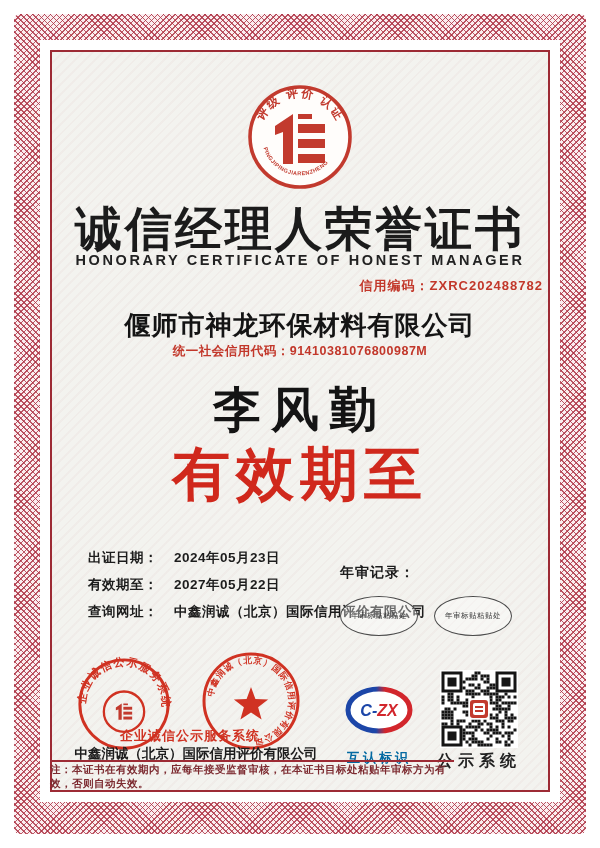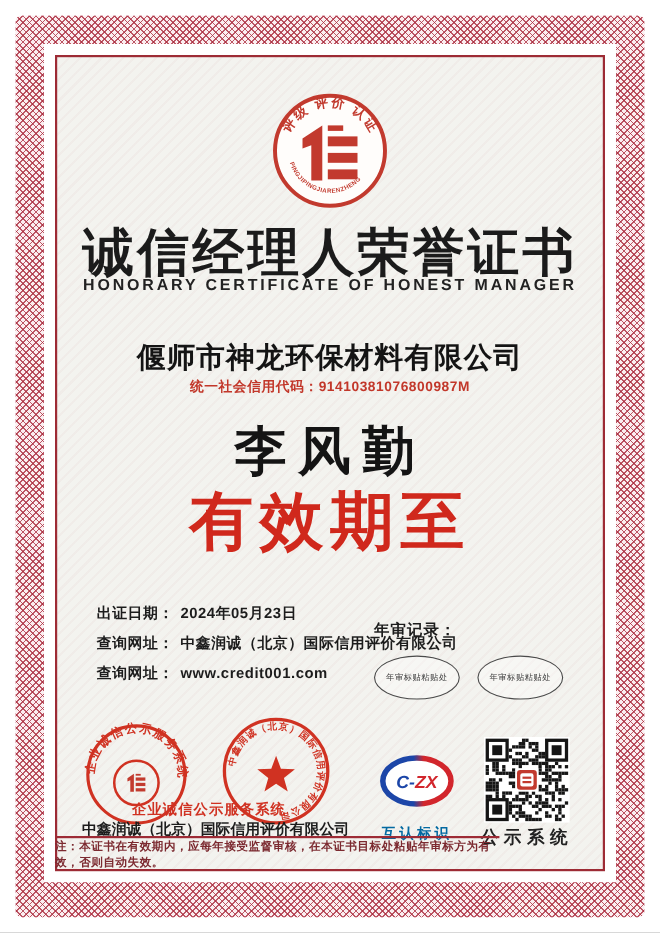--- a/index.html
+++ b/index.html
@@ -29,21 +29,21 @@
   .company{top:308px;font-family:"Liberation Serif","DejaVu Serif",serif;font-weight:900;
     font-size:26px;color:#141414;letter-spacing:1px;}
   .uscc{top:343px;font-weight:700;font-size:12.5px;color:#c2372a;letter-spacing:.5px;}
   .honoree{top:378px;font-family:"Liberation Serif","DejaVu Serif",serif;font-weight:900;
     font-size:48px;color:#141414;letter-spacing:10px;}
   .honor-title{top:436px;font-family:"Liberation Serif","DejaVu Serif",serif;font-weight:900;
     font-size:58px;color:#d0281c;letter-spacing:6px;}
 
   .details{left:88px;top:549px;font-size:13.5px;font-weight:700;color:#1c1c1c;}
   .detail-row{margin-bottom:9px;letter-spacing:.5px;}
-  .detail-row .lab{margin-right:6px;text-align:center;}
+  .detail-row .lab{margin-right:16px;text-align:center;}
 
   .annual{left:340px;top:564px;}
   .annual-label{font-size:14px;font-weight:700;color:#1c1c1c;letter-spacing:1px;}
   .slots{display:flex;gap:16px;margin-top:14px;text-align:right;}
   .slot{width:76px;height:38px;border:1.6px solid #4a4a4a;border-radius:50%;
     display:flex;align-items:center;justify-content:center;background:rgba(255,255,255,.35);}
   .slot span{font-size:7.5px;color:#3c3c3c;letter-spacing:.5px;}
 
   .caption-red{left:60px;top:727px;width:260px;text-align:center;
     font-size:13px;font-weight:700;color:#d03222;letter-spacing:1px;}
@@ -86,38 +86,41 @@
       <textPath href="#b-top" startOffset="16">评级 评价 认证</textPath>
     </text>
     <text font-size="5.6" font-weight="bold" fill="#c23a2e" letter-spacing="0.4">
       <textPath href="#b-bot" startOffset="2">PINGJIPINGJIARENZHENG</textPath>
     </text>
     <use href="#xin-core"></use>
   </svg>
 
   <div class="abs center subtitle">HONORARY CERTIFICATE OF HONEST MANAGER</div>
   <div class="abs center title">诚信经理人荣誉证书</div>
+  <div class="abs credit-line">
+    <span>信用编码：</span><span>ZXRC202488782</span>
+  </div>
 
   <div class="abs center company">偃师市神龙环保材料有限公司</div>
   <div class="abs center uscc">
     <span>统一社会信用代码：</span><span>91410381076800987M</span>
   </div>
 
   <div class="abs center honoree">李风勤</div>
   <div class="abs center honor-title">有效期至</div>
 
   <div class="abs details">
     <div class="detail-row">
       <span class="lab">出证日期：</span><span>2024年05月23日</span>
     </div>
     <div class="detail-row">
-      <span class="lab">查询网址：</span><span>中鑫润诚（北京）国际信用评价有限公司</span>
+      <span class="lab">有效期至：</span><span>2027年05月22日</span>
     </div>
     <div class="detail-row">
-      <span class="lab">查询网址：</span><span>www.credit001.com</span>
+      <span class="lab">查询网址：</span><span>中鑫润诚（北京）国际信用评价有限公司</span>
     </div>
   </div>
 
   <div class="abs annual">
     <div class="annual-label">年审记录：</div>
     <div class="slots">
       <div class="slot">
         <span>年审标贴粘贴处</span>
       </div>
       <div class="slot">

